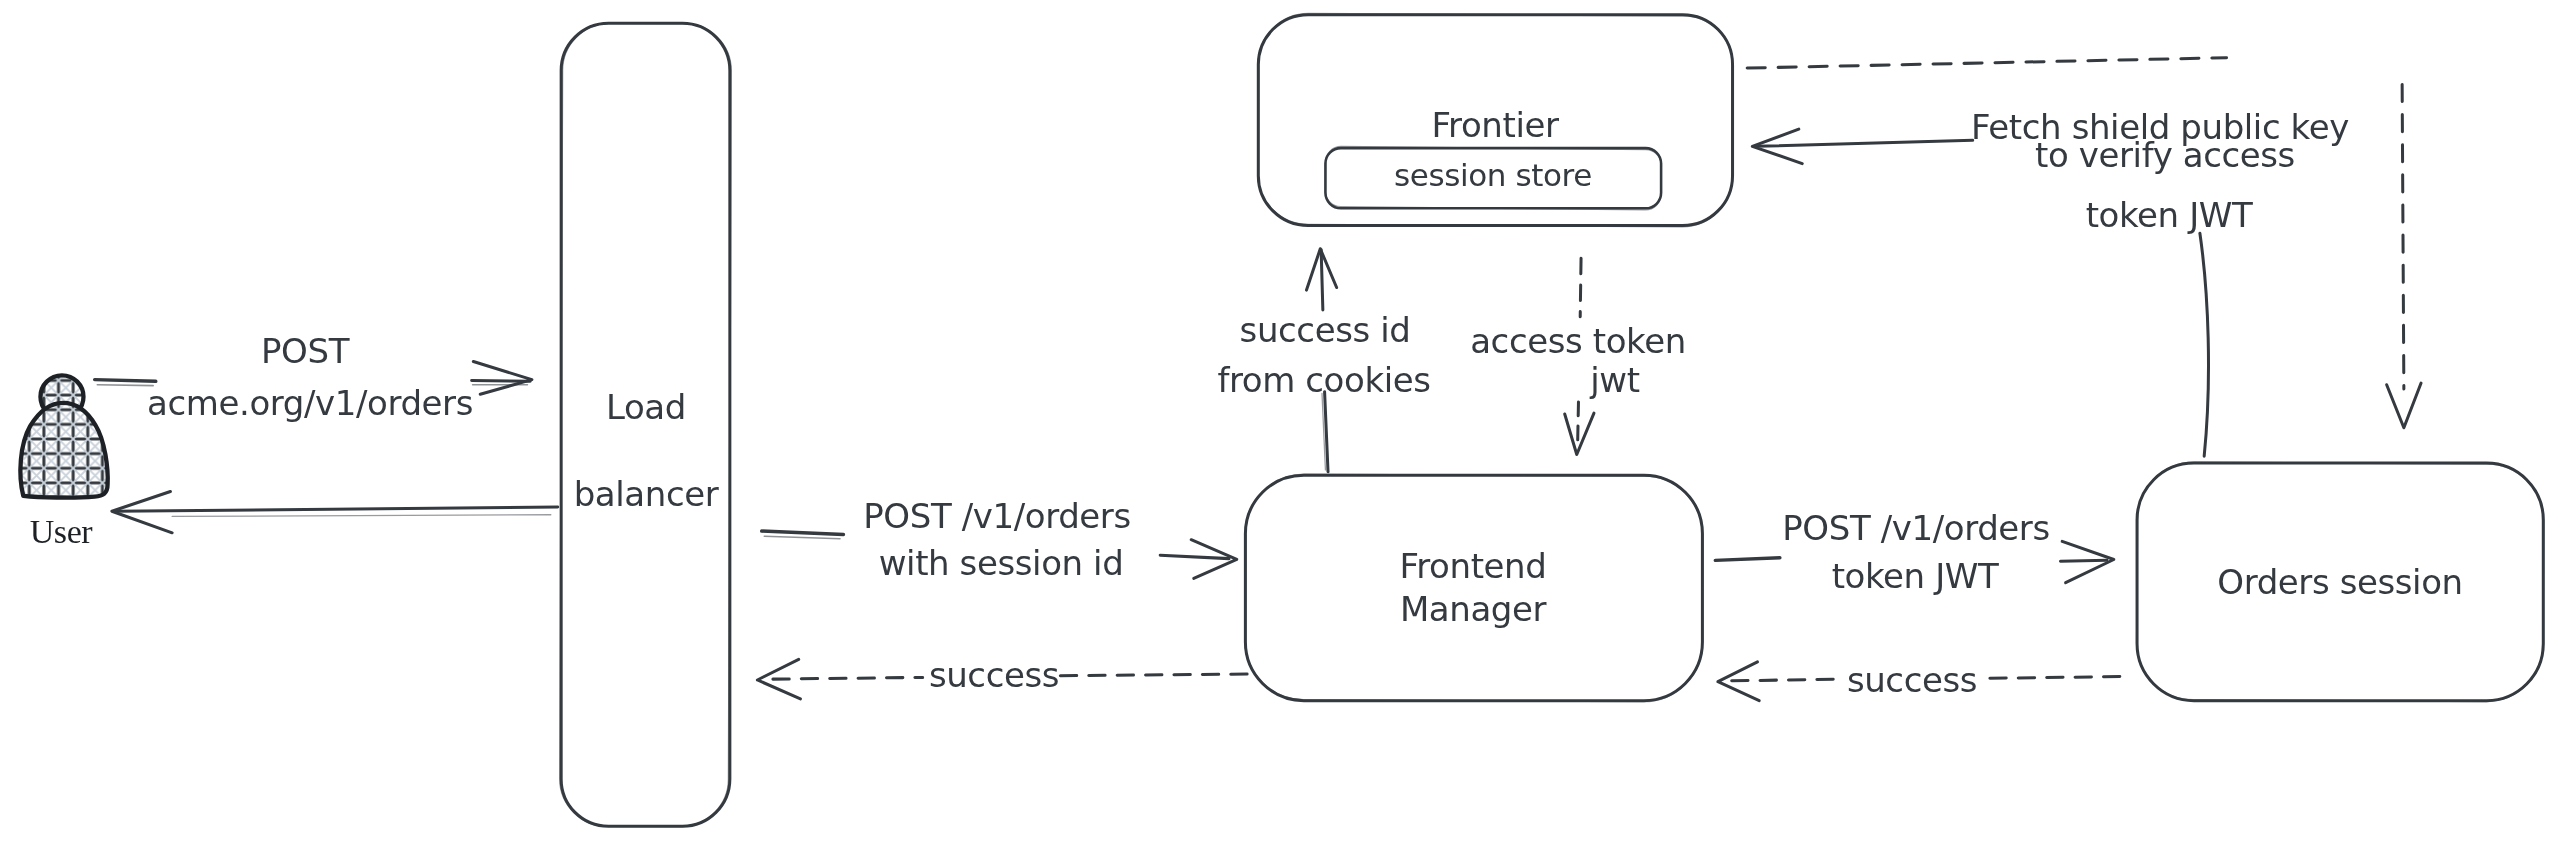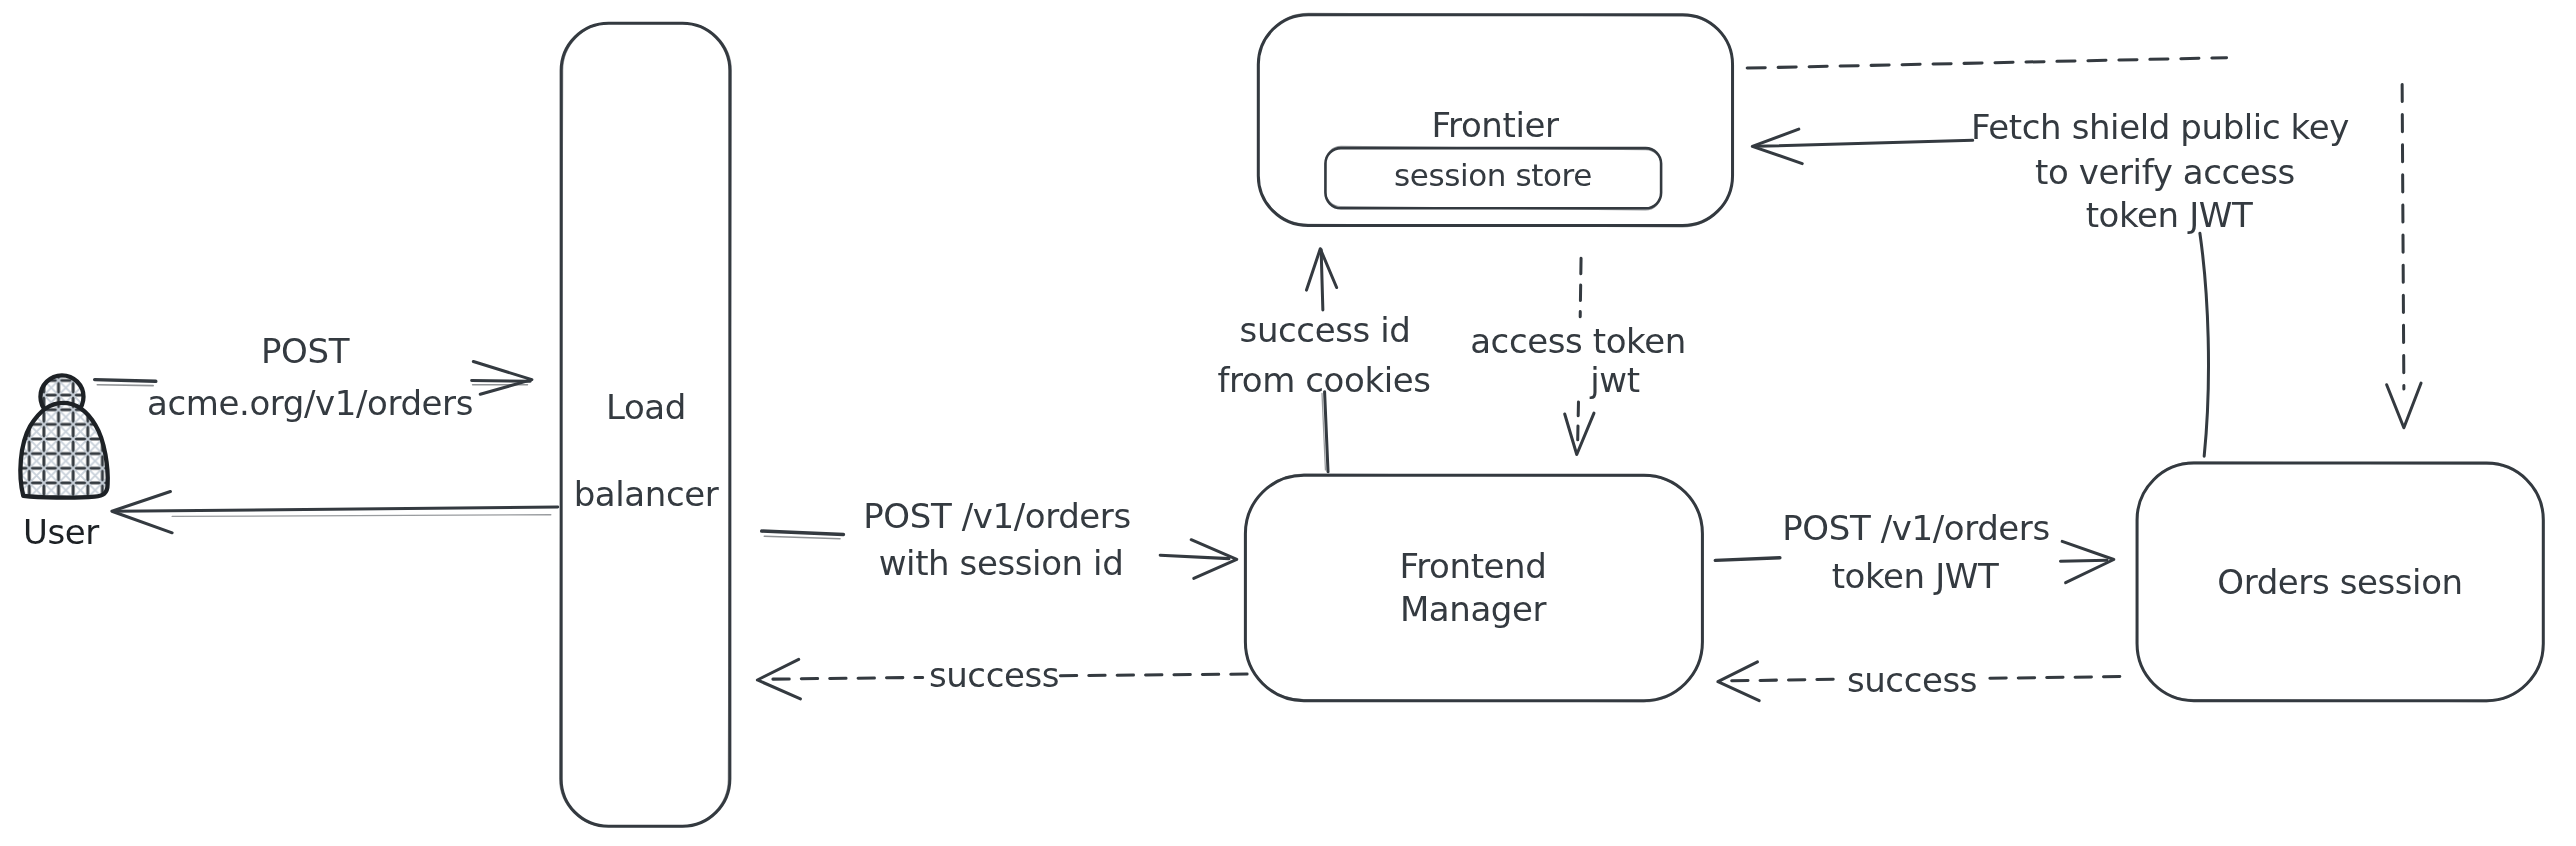--- a/index.html
+++ b/index.html
@@ -135,21 +135,21 @@
       <path d="M 2773,447 L 2793,497 L 2813,445"></path>
     </g>
 
     <g>
       <path d="M 2292,163 L 2040,170"></path>
       <path d="M 2090,150 L 2036,170 L 2094,190"></path>
       <path d="M 2556,271 C 2566,340 2570,440 2561,530"></path>
     </g>
   </svg>
 
-  <div class="lbl dark" style="left:61px;top:515px;">User</div>
+  <div class="lbl dark" style="left:61px;top:515px;font-family:Liberation Serif, serif;">User</div>
 
   <div class="lbl" style="left:305px;top:334px;">POST</div>
   <div class="lbl" style="left:310px;top:386px;">acme.org/v1/orders</div>
 
   <div class="lbl" style="left:646px;top:390px;">Load</div>
   <div class="lbl" style="left:646px;top:434px;margin-top:43px;">balancer</div>
 
   <div class="lbl" style="left:997px;top:499px;">POST /v1/orders</div>
   <div class="lbl" style="left:1001px;top:546px;">with session id</div>
 
@@ -169,17 +169,17 @@
 
   <div class="lbl" style="left:1916px;top:511px;">POST /v1/orders</div>
   <div class="lbl" style="left:1915px;top:559px;">token JWT</div>
 
   <div class="lbl" style="left:1912px;top:663px;">success</div>
 
   <div class="lbl" style="left:2340px;top:565px;">Orders session</div>
 
 
   <div class="lbl" style="left:2160px;top:110px;">Fetch shield public key</div>
-  <div class="lbl" style="left:2165px;top:155px;">to verify access</div>
+  <div class="lbl" style="left:2165px;top:138px;">to verify access</div>
   <div class="lbl" style="left:2169px;top:198px;">token JWT</div>
 
 </div>
 
 
 </body></html>

